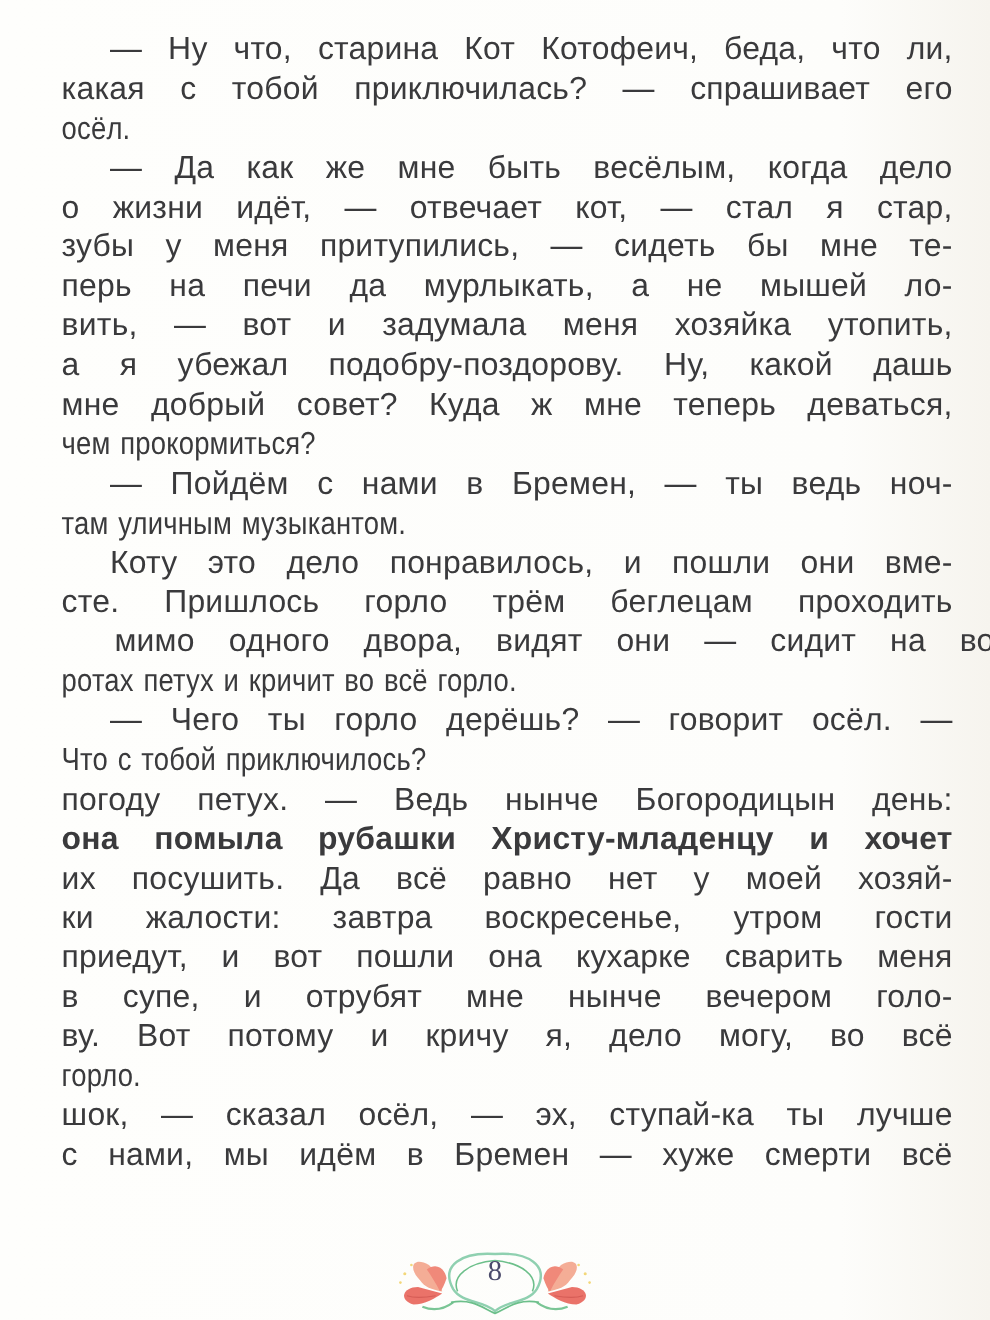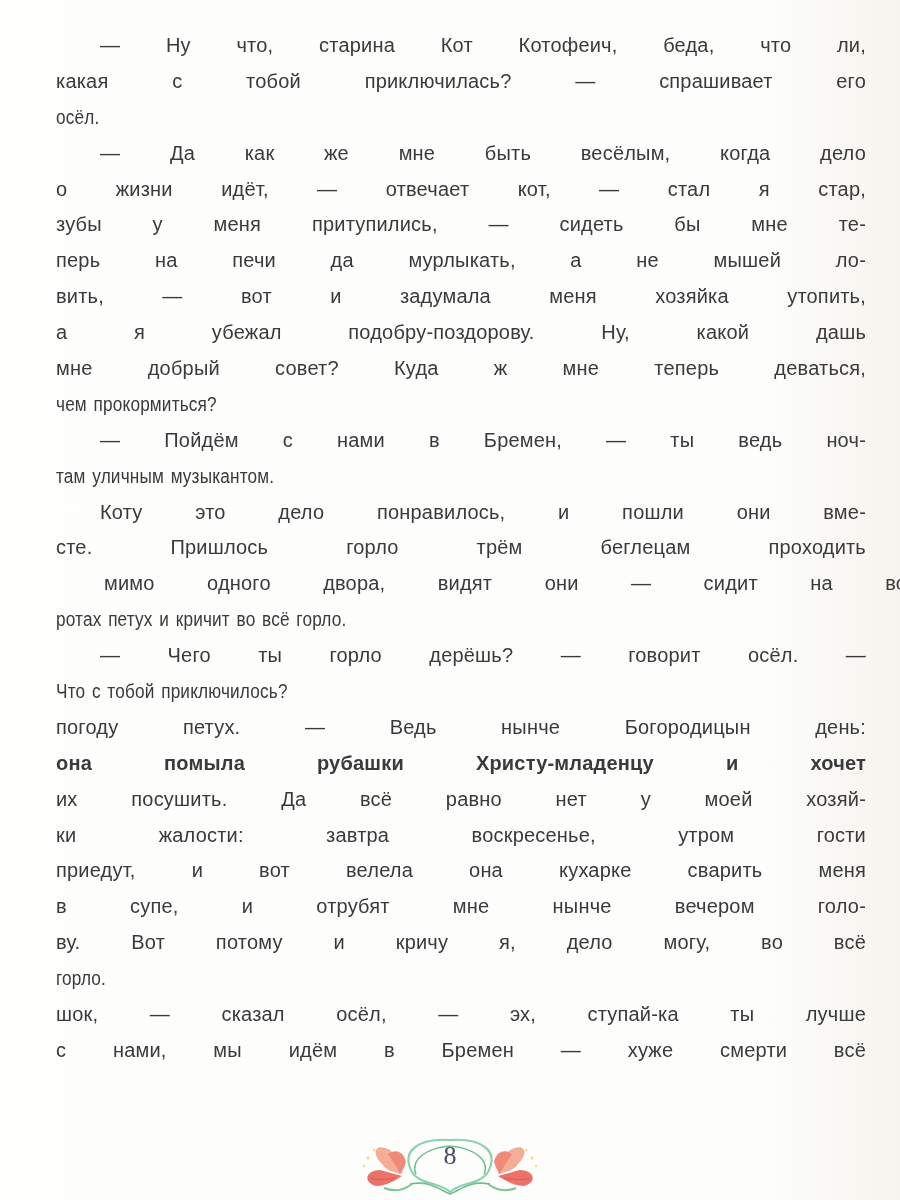--- a/index.html
+++ b/index.html
@@ -18,21 +18,21 @@
     position: absolute;
     left: 56px;
     top: 28px;
     width: 810px;
   }
   .line {
     display: block;
     height: 35.9px;
     line-height: 35.9px;
     font-family: "Liberation Sans", sans-serif;
-    font-size: 20px;
+    font-size: 29px;
     color: #3a3a3c;
     white-space: nowrap;
     text-align: justify;
     text-align-last: justify;
     letter-spacing: 0.2px;
     word-spacing: 2px;
     transform-origin: left center;
     overflow: visible;
   }
   .line.indent {
@@ -88,21 +88,21 @@
     <div class="line indent"><span class="line-inner" style="width: 766px; white-space: nowrap; transform: scaleX(1); transform-origin: left center; text-align: justify; text-align-last: justify;">Коту это дело понравилось, и пошли они вме-</span></div>
     <div class="line"><span class="line-inner" style="width: 810px; white-space: nowrap; transform: scaleX(1); transform-origin: left center; text-align: justify; text-align-last: justify;">сте. Пришлось горло трём беглецам проходить</span></div>
     <div class="line"><span class="line-inner" style="width: 810px; white-space: nowrap; transform: scaleX(1); transform-origin: left center; text-align: justify; text-align-last: justify; margin-left: 48px;">мимо одного двора, видят они — сидит на во-</span></div>
     <div class="line last"><span class="line-inner" style="width: auto; white-space: nowrap; transform: scaleX(0.86); transform-origin: left center;">ротах петух и кричит во всё горло.</span></div>
     <div class="line indent"><span class="line-inner" style="width: 766px; white-space: nowrap; transform: scaleX(1); transform-origin: left center; text-align: justify; text-align-last: justify;">— Чего ты горло дерёшь? — говорит осёл. —</span></div>
     <div class="line last"><span class="line-inner" style="width: auto; white-space: nowrap; transform: scaleX(0.86); transform-origin: left center;">Что с тобой приключилось?</span></div>
     <div class="line"><span class="line-inner" style="width: 810px; white-space: nowrap; transform: scaleX(1); transform-origin: left center; text-align: justify; text-align-last: justify;">погоду петух. — Ведь нынче Богородицын день:</span></div>
     <div class="line"><span class="line-inner" style="width: 810px; white-space: nowrap; transform: scaleX(1); transform-origin: left center; text-align: justify; text-align-last: justify; font-weight: bold;">она помыла рубашки Христу-младенцу и хочет</span></div>
     <div class="line"><span class="line-inner" style="width: 810px; white-space: nowrap; transform: scaleX(1); transform-origin: left center; text-align: justify; text-align-last: justify;">их посушить. Да всё равно нет у моей хозяй-</span></div>
     <div class="line"><span class="line-inner" style="width: 810px; white-space: nowrap; transform: scaleX(1); transform-origin: left center; text-align: justify; text-align-last: justify;">ки жалости: завтра воскресенье, утром гости</span></div>
-    <div class="line"><span class="line-inner" style="width: 810px; white-space: nowrap; transform: scaleX(1); transform-origin: left center; text-align: justify; text-align-last: justify;">приедут, и вот велела она кухарке сварить меня</span></div>
+    <div class="line"><span class="line-inner" style="width: 810px; white-space: nowrap; transform: scaleX(1); transform-origin: left center; text-align: justify; text-align-last: justify;">приедут, и вот пошли она кухарке сварить меня</span></div>
     <div class="line"><span class="line-inner" style="width: 810px; white-space: nowrap; transform: scaleX(1); transform-origin: left center; text-align: justify; text-align-last: justify;">в супе, и отрубят мне нынче вечером голо-</span></div>
     <div class="line"><span class="line-inner" style="width: 810px; white-space: nowrap; transform: scaleX(1); transform-origin: left center; text-align: justify; text-align-last: justify;">ву. Вот потому и кричу я, дело могу, во всё</span></div>
     <div class="line last"><span class="line-inner" style="width: auto; white-space: nowrap; transform: scaleX(0.86); transform-origin: left center;">горло.</span></div>
     <div class="line"><span class="line-inner" style="width: 810px; white-space: nowrap; transform: scaleX(1); transform-origin: left center; text-align: justify; text-align-last: justify;">шок, — сказал осёл, — эх, ступай-ка ты лучше</span></div>
     <div class="line"><span class="line-inner" style="width: 810px; white-space: nowrap; transform: scaleX(1); transform-origin: left center; text-align: justify; text-align-last: justify;">с нами, мы идём в Бремен — хуже смерти всё</span></div>
   </div>
 
 <div class="footer">
   <svg class="ornament" width="220" height="70" viewBox="0 0 220 70">
 

